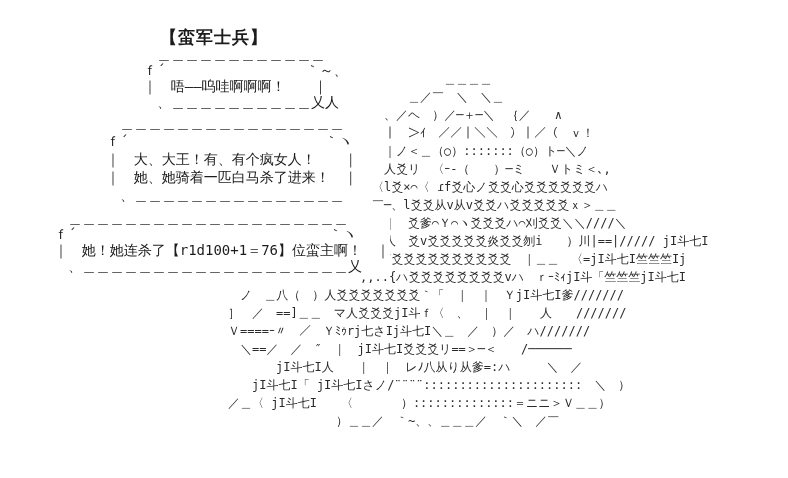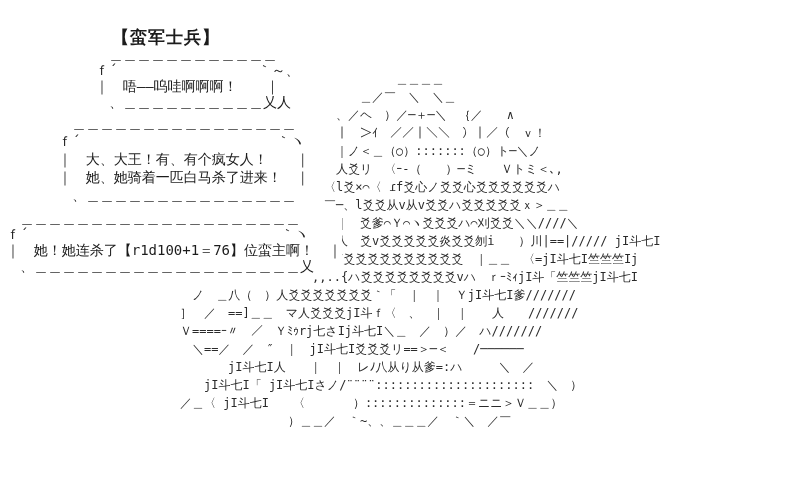--- a/index.html
+++ b/index.html
@@ -8,20 +8,21 @@
     background: #ffffff;
     font-family: "DejaVu Sans", "Liberation Sans", sans-serif;
   }
   .scene {
     position: relative;
     width: 680px;
     height: 478px;
     background: #ffffff;
     overflow: hidden;
     color: #1c1c1c;
+    margin-left: 48px;
   }
   pre {
     margin: 0;
     font-family: "DejaVu Sans Mono", "Liberation Mono", monospace;
     color: #1c1c1c;
     white-space: pre;
   }
   .speaker-label {
     position: absolute;
     left: 112px;

